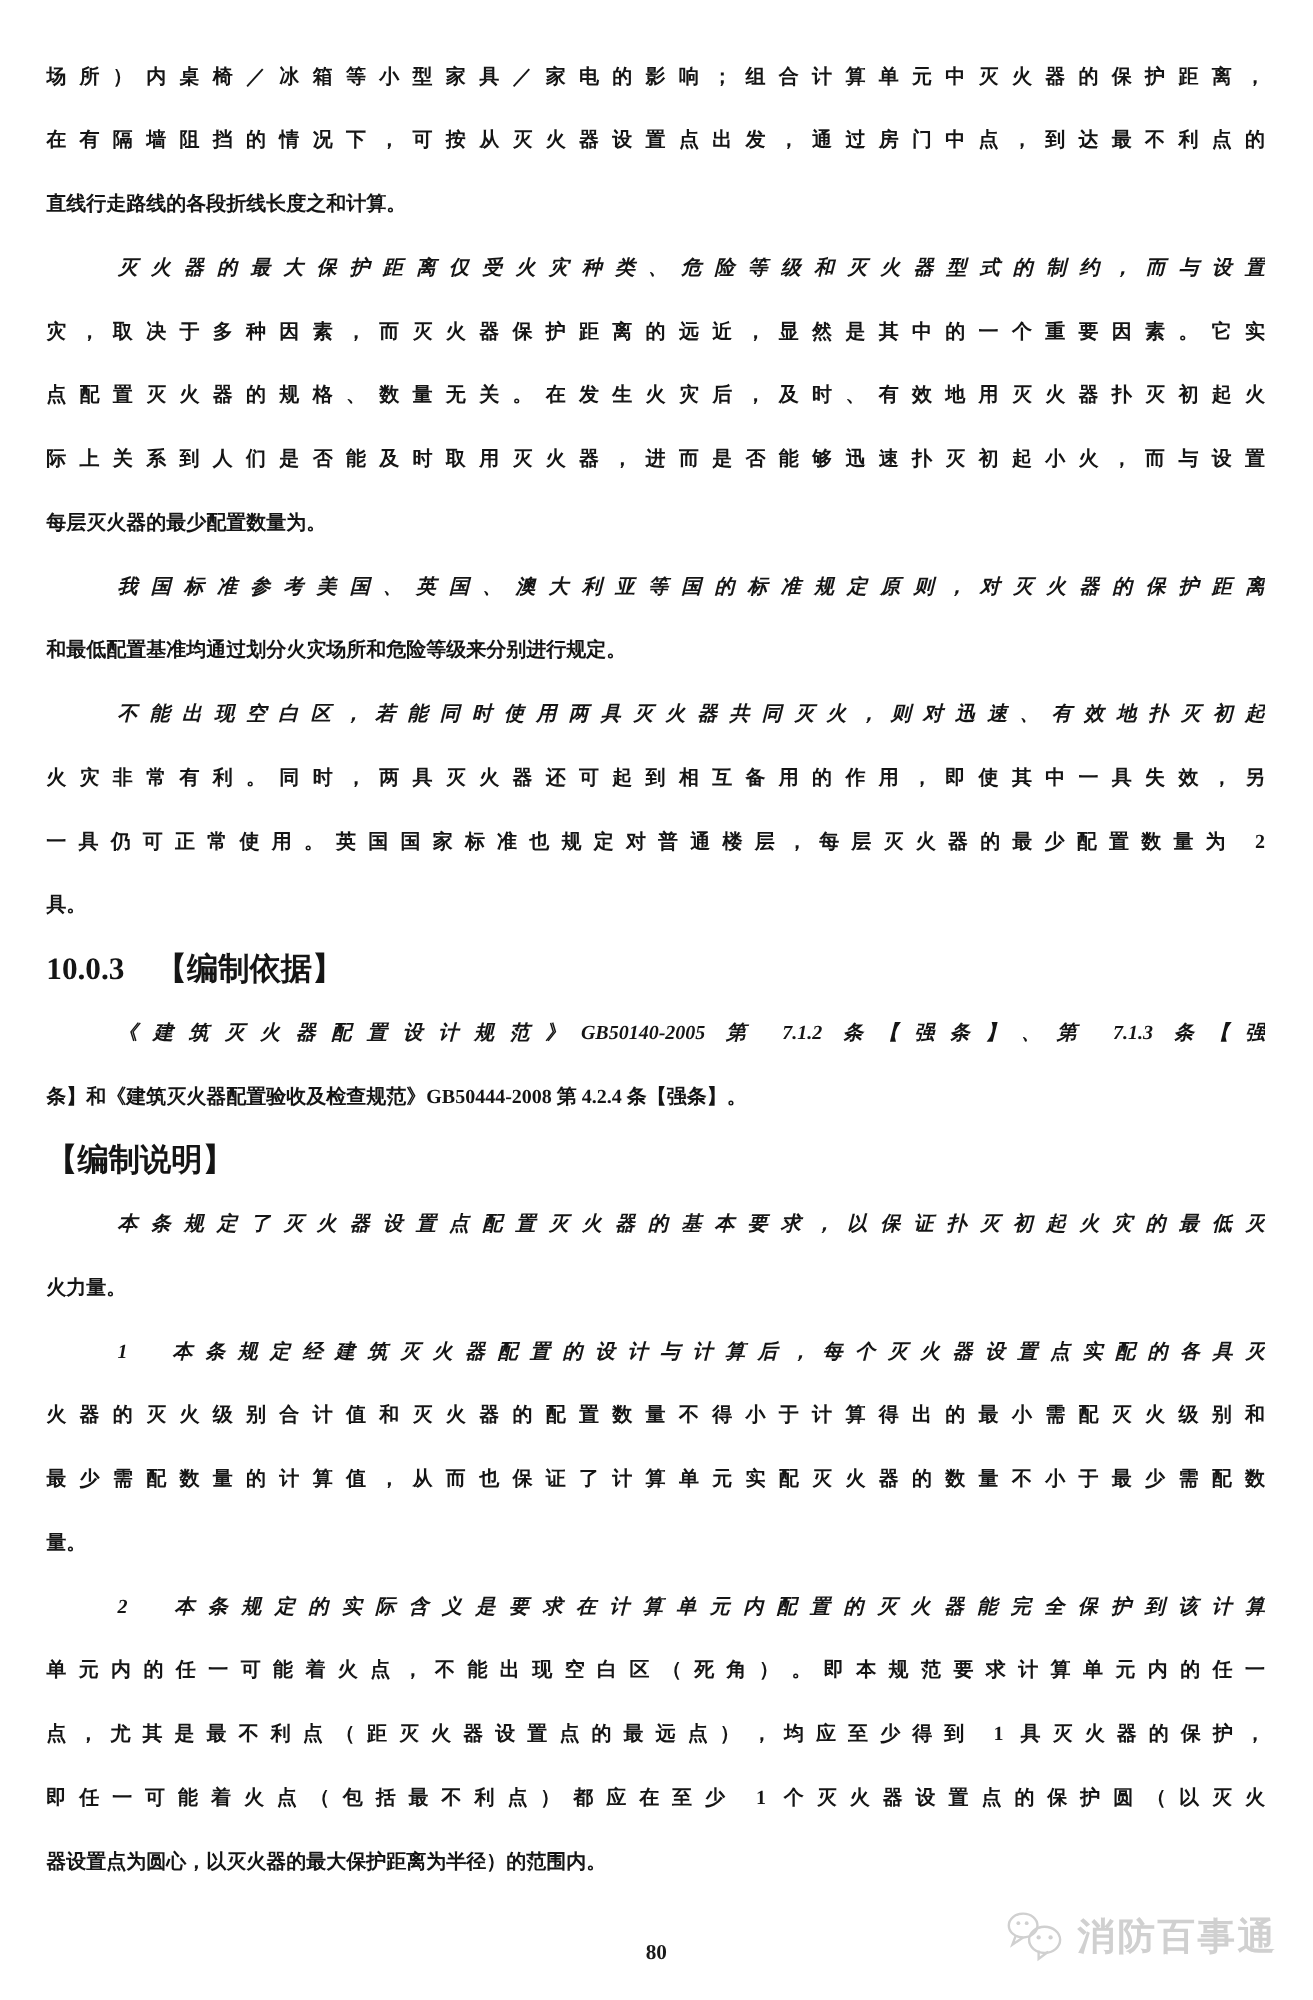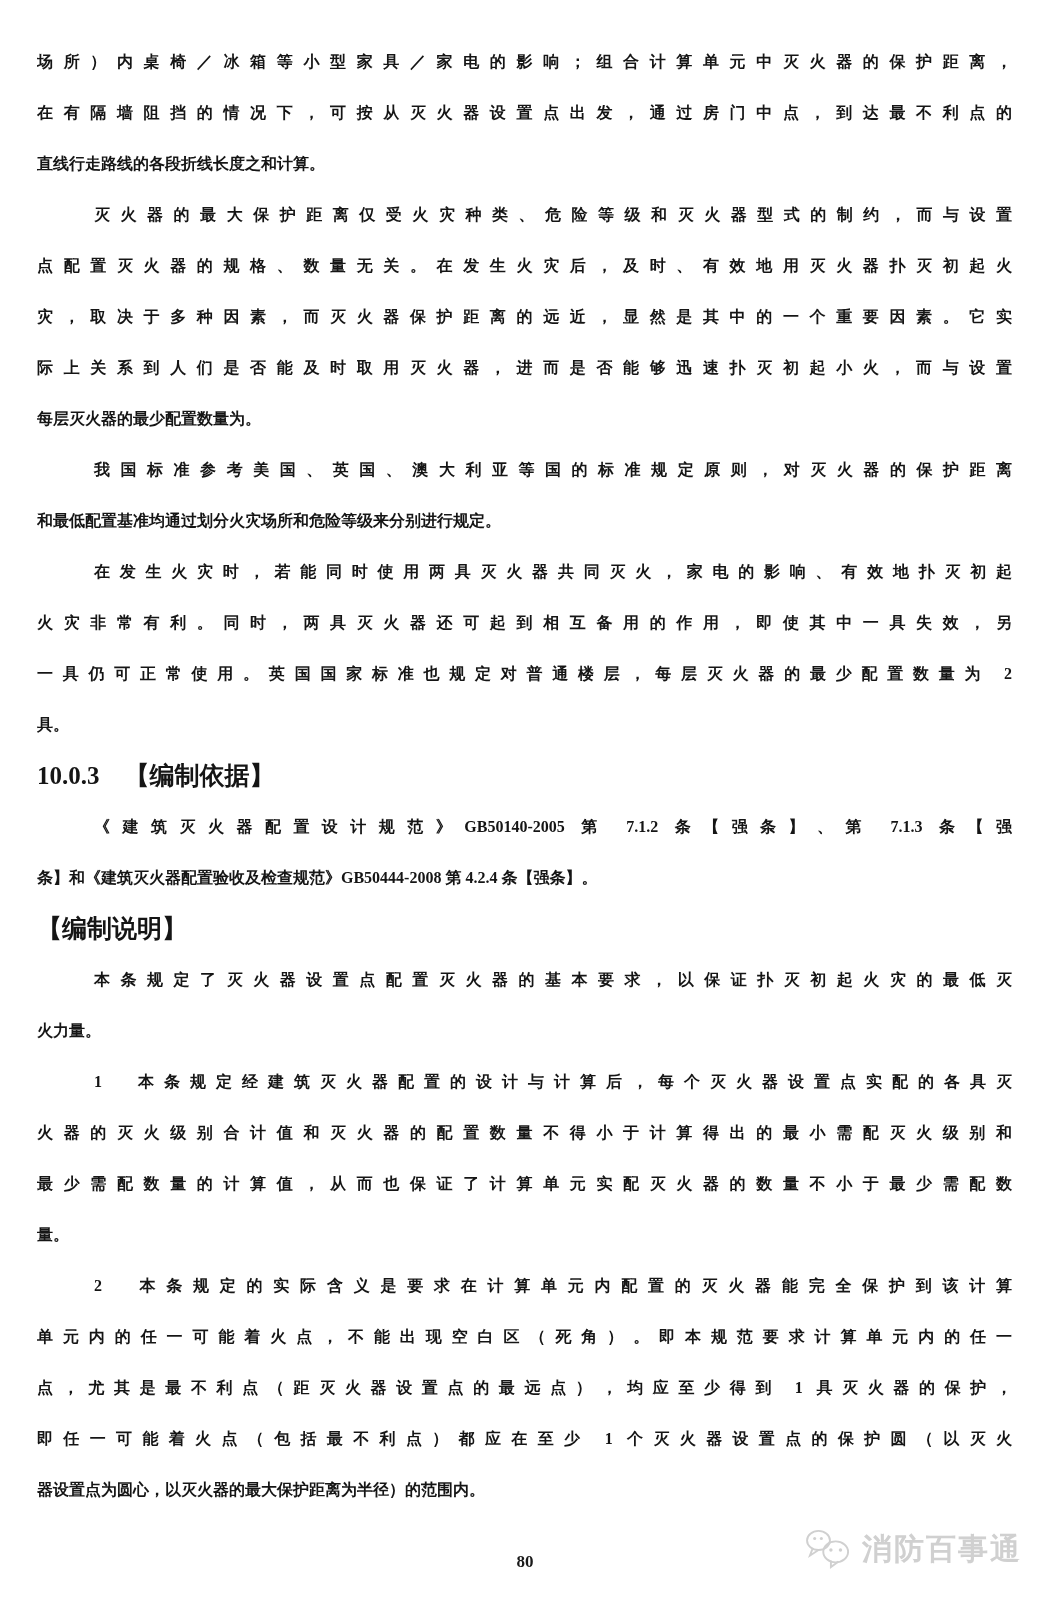--- a/index.html
+++ b/index.html
@@ -36,20 +36,21 @@
     overflow: hidden;
     text-align: left;
   }
   .line.fill {
     text-align: justify;
     text-align-last: justify;
     text-justify: inter-character;
   }
   .line.indent {
     padding-left: 57px;
+    font-style: italic;
   }
   .line.bold {
     font-weight: 700;
     font-size: 25px;
   }
   .watermark {
     position: absolute;
     top: 1528px;
     right: 28px;
     display: flex;
@@ -81,27 +82,27 @@
 </head>
 <body>
 
 <main class="page">
 
   <section class="text-block" id="text-block">
       <p class="line fill">场所）内桌椅／冰箱等小型家具／家电的影响；组合计算单元中灭火器的保护距离，</p>
       <p class="line fill">在有隔墙阻挡的情况下，可按从灭火器设置点出发，通过房门中点，到达最不利点的</p>
       <p class="line">直线行走路线的各段折线长度之和计算。</p>
       <p class="line fill indent">灭火器的最大保护距离仅受火灾种类、危险等级和灭火器型式的制约，而与设置</p>
+      <p class="line fill">灾，取决于多种因素，而灭火器保护距离的远近，显然是其中的一个重要因素。它实</p>
       <p class="line fill">点配置灭火器的规格、数量无关。在发生火灾后，及时、有效地用灭火器扑灭初起火</p>
-      <p class="line fill">灾，取决于多种因素，而灭火器保护距离的远近，显然是其中的一个重要因素。它实</p>
       <p class="line fill">际上关系到人们是否能及时取用灭火器，进而是否能够迅速扑灭初起小火，而与设置</p>
       <p class="line">每层灭火器的最少配置数量为。</p>
       <p class="line fill indent">我国标准参考美国、英国、澳大利亚等国的标准规定原则，对灭火器的保护距离</p>
       <p class="line">和最低配置基准均通过划分火灾场所和危险等级来分别进行规定。</p>
-      <p class="line fill indent">在发生火灾时，若能同时使用两具灭火器共同灭火，家电的影响、有效地扑灭初起</p>
+      <p class="line fill indent">不能出现空白区，若能同时使用两具灭火器共同灭火，则对迅速、有效地扑灭初起</p>
       <p class="line fill">火灾非常有利。同时，两具灭火器还可起到相互备用的作用，即使其中一具失效，另</p>
       <p class="line fill">一具仍可正常使用。英国国家标准也规定对普通楼层，每层灭火器的最少配置数量为 2</p>
       <p class="line">具。</p>
       <p class="line bold">10.0.3　【编制依据】</p>
       <p class="line fill indent">《建筑灭火器配置设计规范》GB50140-2005 第 7.1.2 条【强条】、第 7.1.3 条【强</p>
       <p class="line">条】和《建筑灭火器配置验收及检查规范》GB50444-2008 第 4.2.4 条【强条】。</p>
       <p class="line bold">【编制说明】</p>
       <p class="line fill indent">本条规定了灭火器设置点配置灭火器的基本要求，以保证扑灭初起火灾的最低灭</p>
       <p class="line">火力量。</p>
       <p class="line fill indent">1　本条规定经建筑灭火器配置的设计与计算后，每个灭火器设置点实配的各具灭</p>

